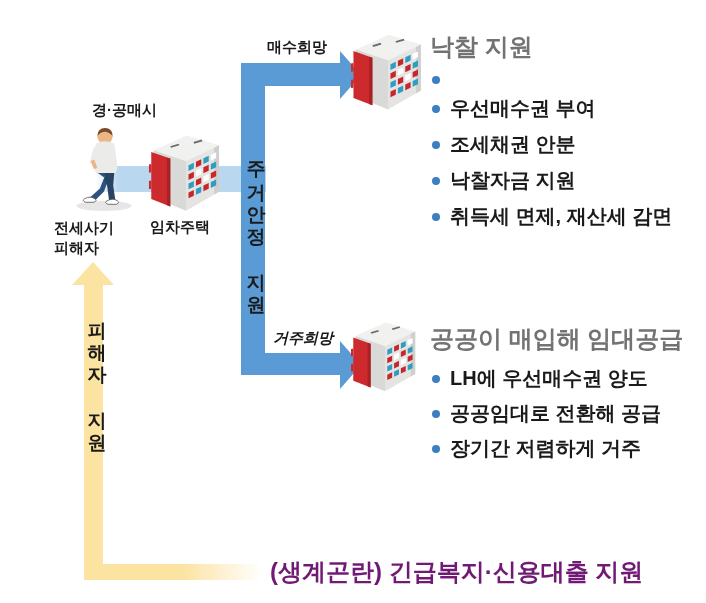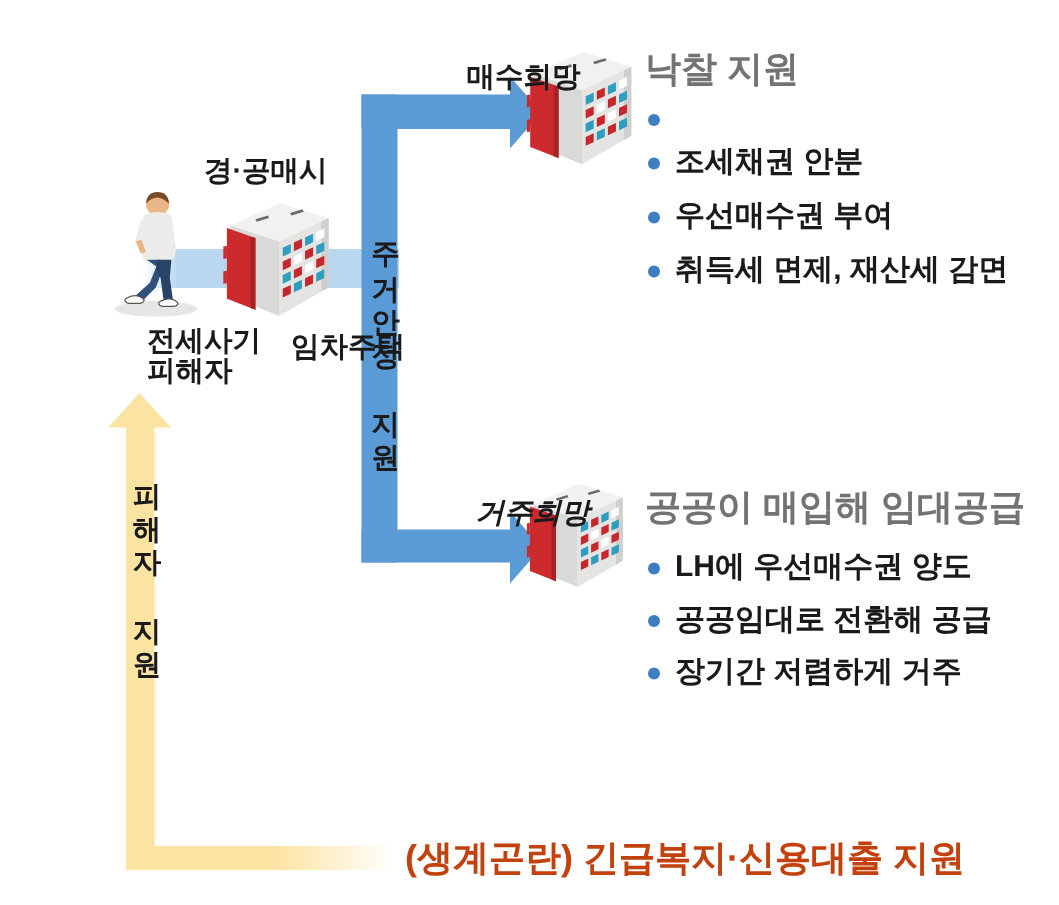--- a/index.html
+++ b/index.html
@@ -1,21 +1,21 @@
 <!DOCTYPE html>
 <html><head>
 <meta charset="utf-8">
 <style>
   html,body{margin:0;padding:0;background:#fff;}
   #stage{
     position:relative;width:706px;height:603px;background:#ffffff;overflow:hidden;
     font-family:"Liberation Sans","DejaVu Sans",sans-serif;color:#1a1a1a;
   }
   .abs{position:absolute;}
-  .lbl{font-weight:bold;font-size:19px;color:#1a1a1a;white-space:nowrap;margin-left:44px;}
+  .lbl{font-weight:bold;font-size:15px;color:#1a1a1a;white-space:nowrap;}
 
   
   .band{left:95px;top:166px;width:171px;height:26px;
         background:linear-gradient(to right, rgba(185,215,238,0), #b9d7ee 14%);}
   .vbar-blue{left:241px;top:63px;width:24px;height:312px;background:#5b9bd5;}
   .harm-top{left:241px;top:63px;width:99px;height:23px;background:#5b9bd5;}
   .harm-bot{left:241px;top:353px;width:99px;height:22px;background:#5b9bd5;}
   .ah-right{width:0;height:0;border-top:24px solid transparent;border-bottom:24px solid transparent;border-left:21px solid #5b9bd5;}
   .ah-top{left:340px;top:51px;}
   .ah-bot{left:340px;top:341px;}
@@ -42,21 +42,21 @@
   .panel-title{font-weight:bold;font-size:24px;color:#737373;white-space:nowrap;line-height:26px;}
   .title-auction{left:430px;top:34px;}
   .title-public{left:430px;top:326px;}
   ul.bullets{list-style:none;margin:0;padding:0;display:flex;flex-direction:column;}
   .list-auction{left:432px;top:76px;gap:13px;}
   .list-public{left:432px;top:367px;gap:12px;}
   ul.bullets li{display:flex;align-items:center;line-height:23px;}
   ul.bullets .dot{width:8px;height:8px;border-radius:50%;background:#3d7ec0;margin-right:10px;flex:none;}
   ul.bullets .txt{font-weight:bold;font-size:20px;color:#1a1a1a;white-space:nowrap;}
 
-  .footer-text{left:270px;top:556px;font-weight:bold;font-size:24px;color:#c2410c;white-space:nowrap;}
+  .footer-text{left:270px;top:556px;font-weight:bold;font-size:24px;color:#701a75;white-space:nowrap;}
 
   svg{display:block;}
 </style>
 </head>
 <body>
 
 <div id="stage">
 
   <div class="abs band"></div>
 
@@ -140,25 +140,29 @@
   <div class="abs vtext vtext-housing">주거안정 지원</div>
   <div class="abs vtext vtext-victim">피해자 지원</div>
 
   <div class="abs panel-title title-auction">낙찰 지원</div>
   <ul class="abs bullets list-auction">
     <li>
         <span class="dot"></span>
       </li>
     <li>
         <span class="dot"></span>
+        <span class="txt">우선매수권 부여</span>
+      </li>
+    <li>
+        <span class="dot"></span>
         <span class="txt">조세채권 안분</span>
       </li>
     <li>
         <span class="dot"></span>
-        <span class="txt">우선매수권 부여</span>
+        <span class="txt">낙찰자금 지원</span>
       </li>
     <li>
         <span class="dot"></span>
         <span class="txt">취득세 면제, 재산세 감면</span>
       </li>
   </ul>
 
   <div class="abs panel-title title-public">공공이 매입해 임대공급</div>
   <ul class="abs bullets list-public">
     <li>

